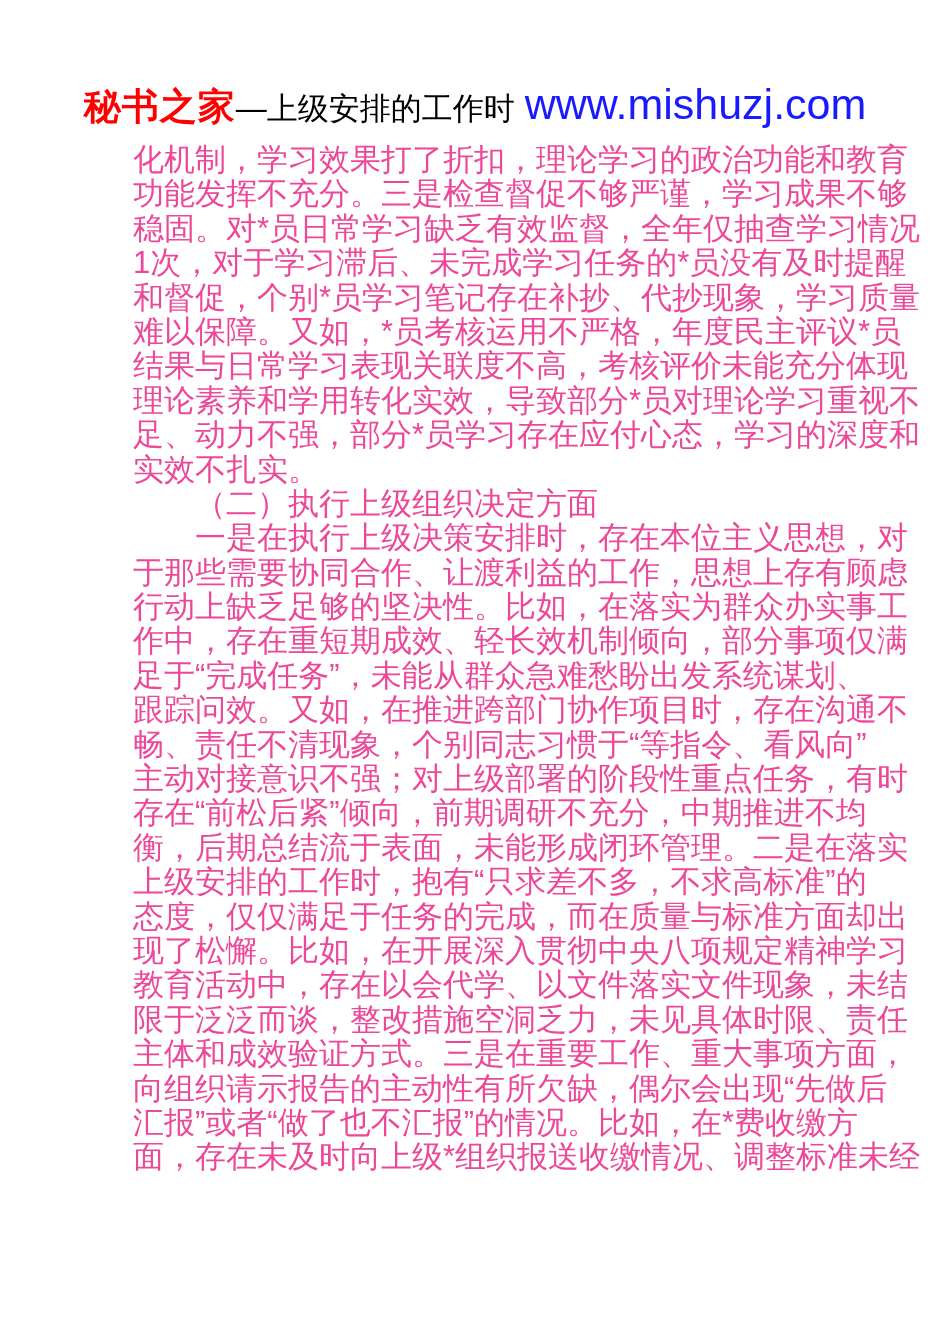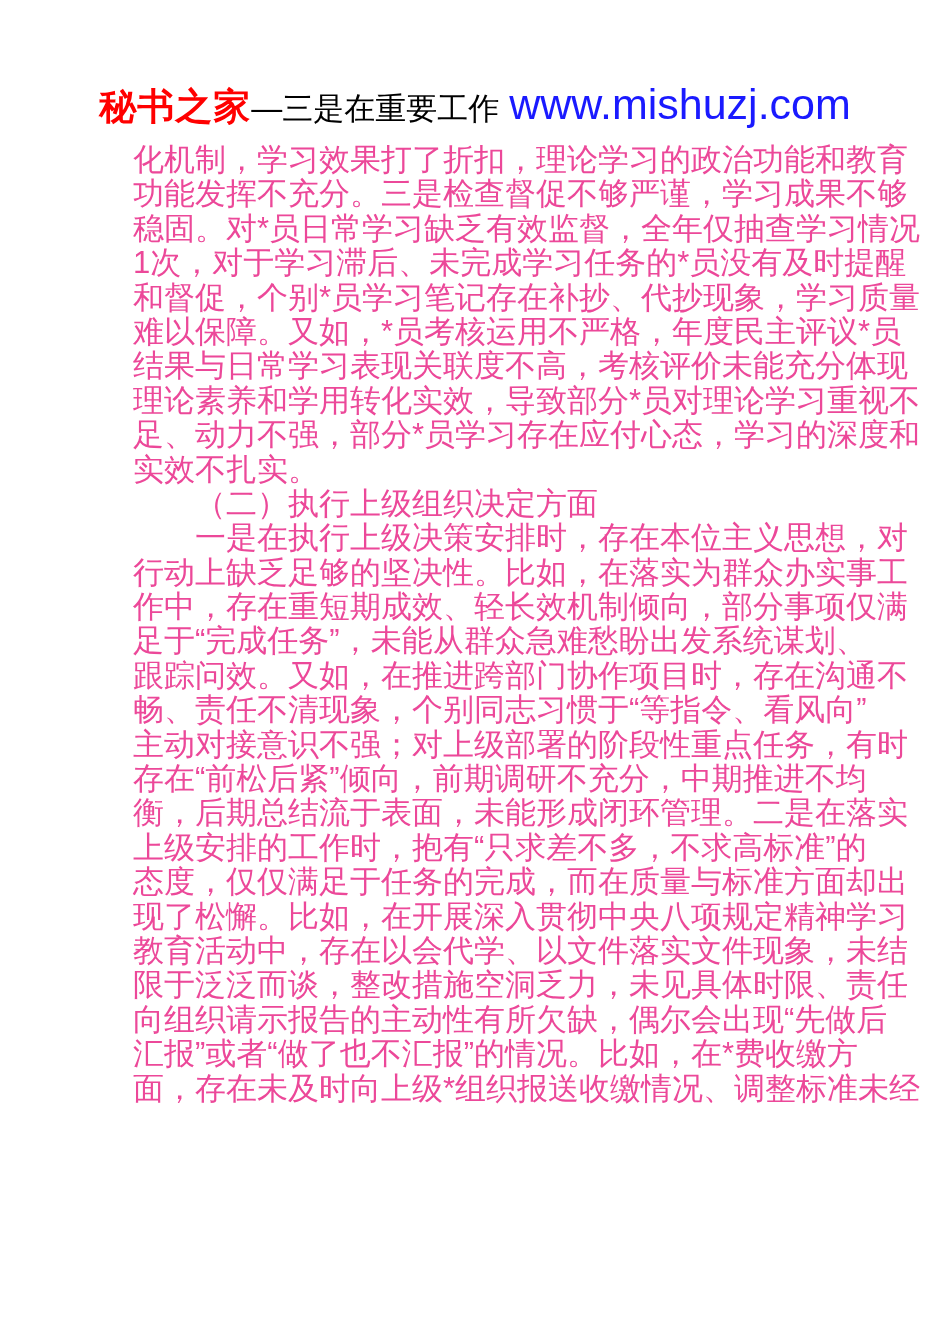--- a/index.html
+++ b/index.html
@@ -55,48 +55,50 @@
     color: #ec4899;
   }
 </style>
 </head>
 <body>
 
 <div class="page">
 
   <div class="doc-header">
     <span class="brand" style="color: rgb(255, 0, 0);">秘书之家</span>
-    <span class="tagline" style="color: rgb(0, 0, 0);">—三是在重要工作</span>
+    <span class="tagline" style="color: rgb(0, 0, 0);">—上级安排的工作时</span>
     <span class="site-url" style="color: rgb(26, 26, 255);">www.mishuzj.com</span>
   </div>
 
   <div class="doc-body">
       <div class="line">化机制，学习效果打了折扣，理论学习的政治功能和教育</div>
       <div class="line">功能发挥不充分。三是检查督促不够严谨，学习成果不够</div>
       <div class="line">稳固。对*员日常学习缺乏有效监督，全年仅抽查学习情况</div>
       <div class="line">1次，对于学习滞后、未完成学习任务的*员没有及时提醒</div>
       <div class="line">和督促，个别*员学习笔记存在补抄、代抄现象，学习质量</div>
       <div class="line">难以保障。又如，*员考核运用不严格，年度民主评议*员</div>
       <div class="line">结果与日常学习表现关联度不高，考核评价未能充分体现</div>
       <div class="line">理论素养和学用转化实效，导致部分*员对理论学习重视不</div>
       <div class="line">足、动力不强，部分*员学习存在应付心态，学习的深度和</div>
       <div class="line">实效不扎实。</div>
       <div class="line">　　（二）执行上级组织决定方面</div>
       <div class="line">　　一是在执行上级决策安排时，存在本位主义思想，对</div>
+      <div class="line">于那些需要协同合作、让渡利益的工作，思想上存有顾虑</div>
       <div class="line">行动上缺乏足够的坚决性。比如，在落实为群众办实事工</div>
       <div class="line">作中，存在重短期成效、轻长效机制倾向，部分事项仅满</div>
       <div class="line">足于“完成任务”，未能从群众急难愁盼出发系统谋划、</div>
       <div class="line">跟踪问效。又如，在推进跨部门协作项目时，存在沟通不</div>
       <div class="line">畅、责任不清现象，个别同志习惯于“等指令、看风向”</div>
       <div class="line">主动对接意识不强；对上级部署的阶段性重点任务，有时</div>
       <div class="line">存在“前松后紧”倾向，前期调研不充分，中期推进不均</div>
       <div class="line">衡，后期总结流于表面，未能形成闭环管理。二是在落实</div>
       <div class="line">上级安排的工作时，抱有“只求差不多，不求高标准”的</div>
       <div class="line">态度，仅仅满足于任务的完成，而在质量与标准方面却出</div>
       <div class="line">现了松懈。比如，在开展深入贯彻中央八项规定精神学习</div>
       <div class="line">教育活动中，存在以会代学、以文件落实文件现象，未结</div>
       <div class="line">限于泛泛而谈，整改措施空洞乏力，未见具体时限、责任</div>
+      <div class="line">主体和成效验证方式。三是在重要工作、重大事项方面，</div>
       <div class="line">向组织请示报告的主动性有所欠缺，偶尔会出现“先做后</div>
       <div class="line">汇报”或者“做了也不汇报”的情况。比如，在*费收缴方</div>
       <div class="line">面，存在未及时向上级*组织报送收缴情况、调整标准未经</div>
     </div>
 
 </div>
 
 </body></html>

